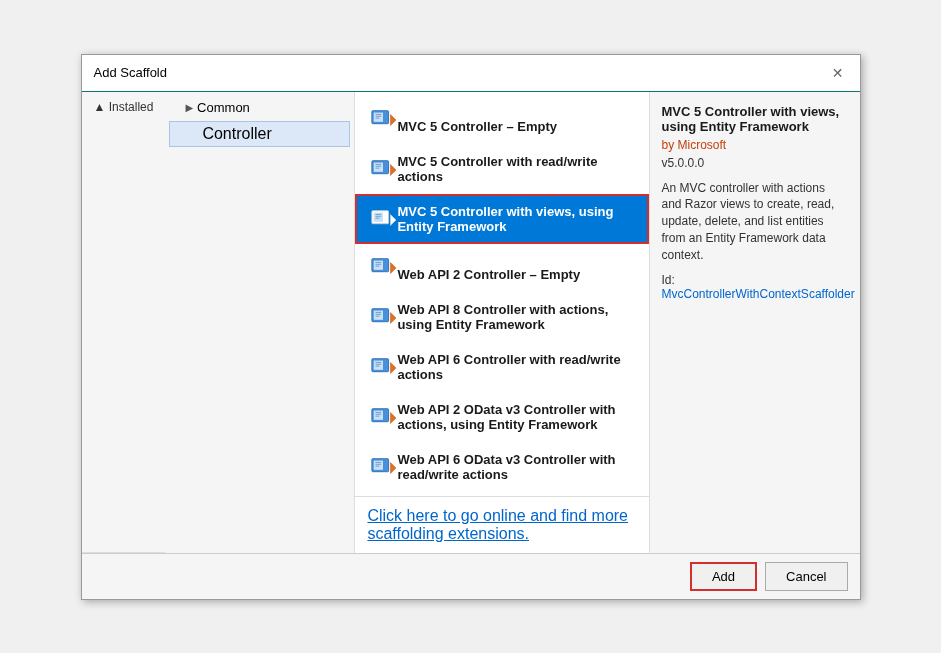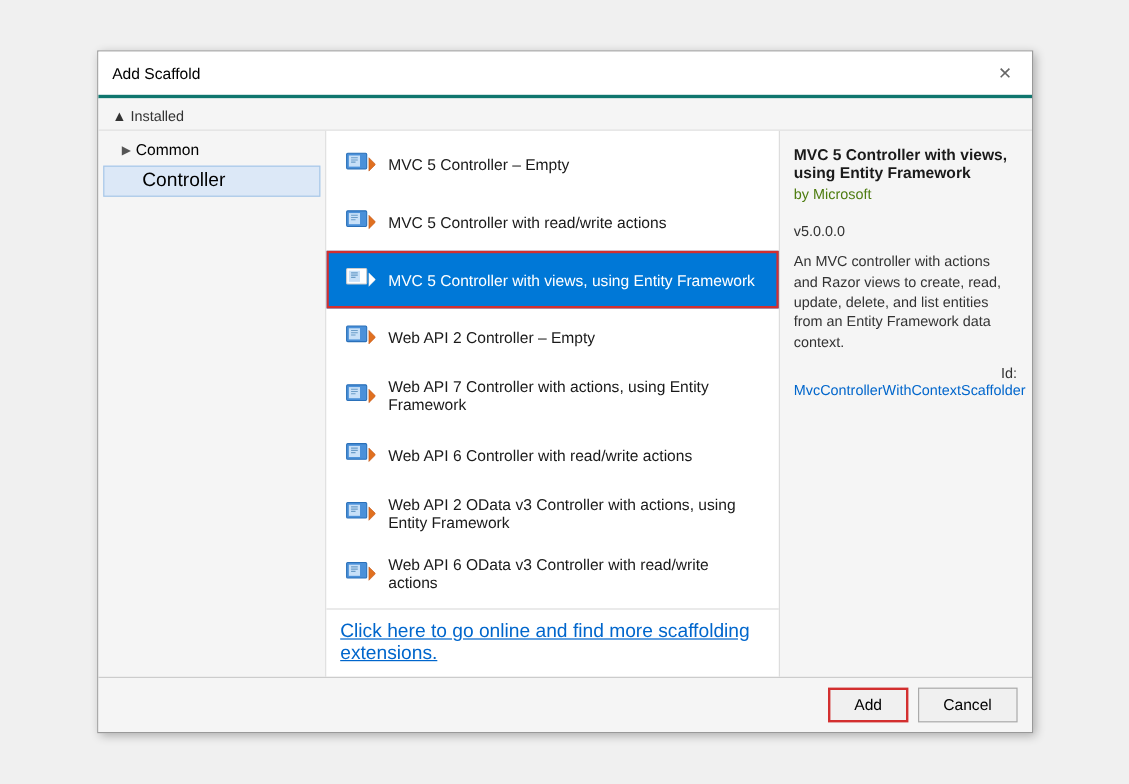--- a/index.html
+++ b/index.html
@@ -19,41 +19,41 @@
       box-shadow: 2px 2px 8px rgba(0,0,0,0.3);
       display: flex;
       flex-direction: column;
     }
     .title-bar {
       background: #fff;
       padding: 8px 12px;
       display: flex;
       justify-content: space-between;
       align-items: center;
-      border-bottom: 3px solid #0f766e;
+      border-bottom: 1px solid #0f766e;
     }
     .title-bar-title {
       font-size: 13px;
       font-weight: normal;
     }
     .close-btn {
       width: 20px;
       height: 20px;
       background: none;
       border: none;
       cursor: pointer;
       font-size: 14px;
       color: #666;
       display: flex;
       align-items: center;
       justify-content: center;
     }
     .content-area {
       display: flex;
-      flex-direction: column;
+      flex-direction: row;
       flex: 1;
     }
     .installed-header {
       padding: 8px 12px 4px 12px;
       font-size: 12px;
       color: #333;
       border-bottom: 1px solid #ddd;
       background: #f5f5f5;
     }
     .main-body {
@@ -92,25 +92,25 @@
       display: flex;
       flex-direction: column;
     }
     .scaffold-list {
       flex: 1;
       overflow-y: auto;
       padding: 4px 0;
     }
     .scaffold-item {
       display: flex;
-      align-items: center;
+      align-items: flex-end;
       padding: 8px 12px;
       cursor: pointer;
-      gap: 10px;
       border: 2px solid transparent;
+      font-weight: bold;
     }
     .scaffold-item.selected {
       background: #0078d7;
       color: #fff;
       border: 2px solid #d32f2f;
     }
     .scaffold-item.selected .item-label { color: #fff; }
     .icon-controller {
       width: 28px;
       height: 28px;
@@ -144,33 +144,32 @@
       font-size: 12px;
       color: #333;
     }
     .detail-title {
       font-weight: bold;
       font-size: 13px;
       margin-bottom: 4px;
       color: #1a1a1a;
     }
     .detail-author {
-      color: #4d7c0f;
-      margin-bottom: 17px;
+      color: #c2410c;
+      margin-bottom: 4px;
     }
     .detail-version {
       margin-bottom: 10px;
     }
     .detail-desc {
       line-height: 1.4;
       margin-bottom: 10px;
     }
     .detail-id-label {
       color: #333;
-      text-align: right;
     }
     .detail-id-value {
       color: #0066cc;
     }
     .footer {
       padding: 8px 12px;
       display: flex;
       justify-content: flex-end;
       gap: 8px;
       background: #f5f5f5;
@@ -272,21 +271,21 @@
               <div class="icon-controller">
                 <svg viewBox="0 0 28 28" xmlns="http://www.w3.org/2000/svg">
       <rect x="2" y="4" width="18" height="14" rx="1" fill="#4a90d9" stroke="#2a70b9" stroke-width="1"></rect>
       <rect x="4" y="6" width="10" height="10" rx="0" fill="#c8e0f8" stroke="none"></rect>
       <polygon points="22,8 28,14 22,20" fill="#e07020" stroke="#c05010" stroke-width="0.5"></polygon>
       <line x1="6" y1="8" x2="12" y2="8" stroke="#6a9cc8" stroke-width="1"></line>
       <line x1="6" y1="10" x2="12" y2="10" stroke="#6a9cc8" stroke-width="1"></line>
       <line x1="6" y1="12" x2="10" y2="12" stroke="#6a9cc8" stroke-width="1"></line>
     </svg>
               </div>
-              <span class="item-label">Web API 7 Controller with actions, using Entity Framework</span>
+              <span class="item-label">Web API 8 Controller with actions, using Entity Framework</span>
             </div>
             <div class="scaffold-item">
               <div class="icon-controller">
                 <svg viewBox="0 0 28 28" xmlns="http://www.w3.org/2000/svg">
       <rect x="2" y="4" width="18" height="14" rx="1" fill="#4a90d9" stroke="#2a70b9" stroke-width="1"></rect>
       <rect x="4" y="6" width="10" height="10" rx="0" fill="#c8e0f8" stroke="none"></rect>
       <polygon points="22,8 28,14 22,20" fill="#e07020" stroke="#c05010" stroke-width="0.5"></polygon>
       <line x1="6" y1="8" x2="12" y2="8" stroke="#6a9cc8" stroke-width="1"></line>
       <line x1="6" y1="10" x2="12" y2="10" stroke="#6a9cc8" stroke-width="1"></line>
       <line x1="6" y1="12" x2="10" y2="12" stroke="#6a9cc8" stroke-width="1"></line>

